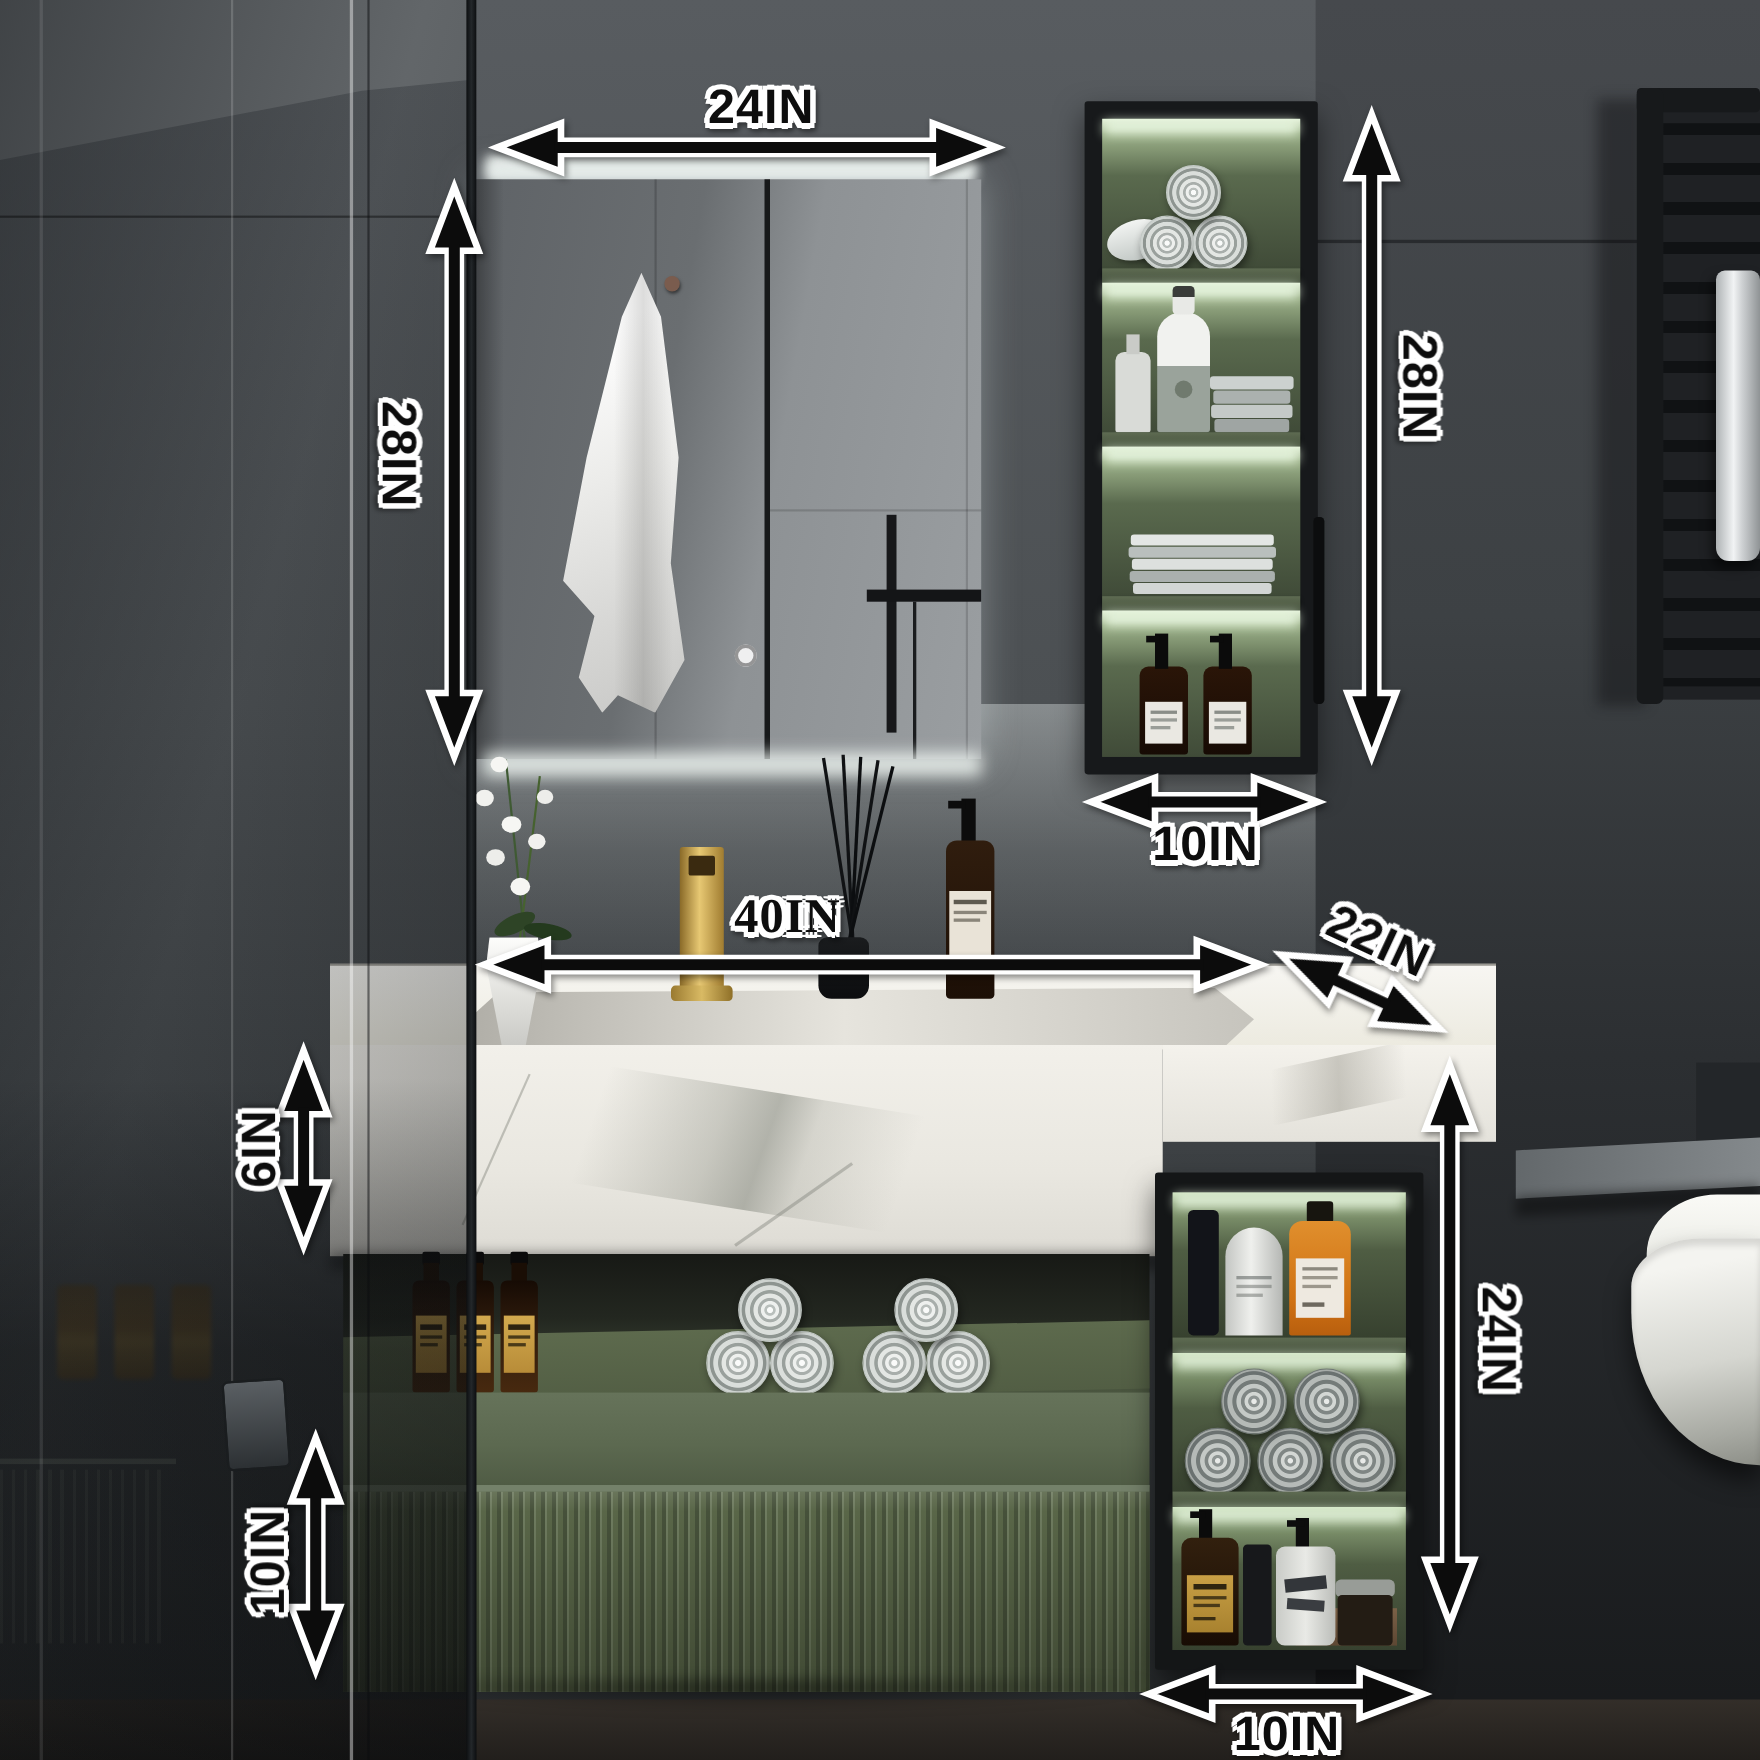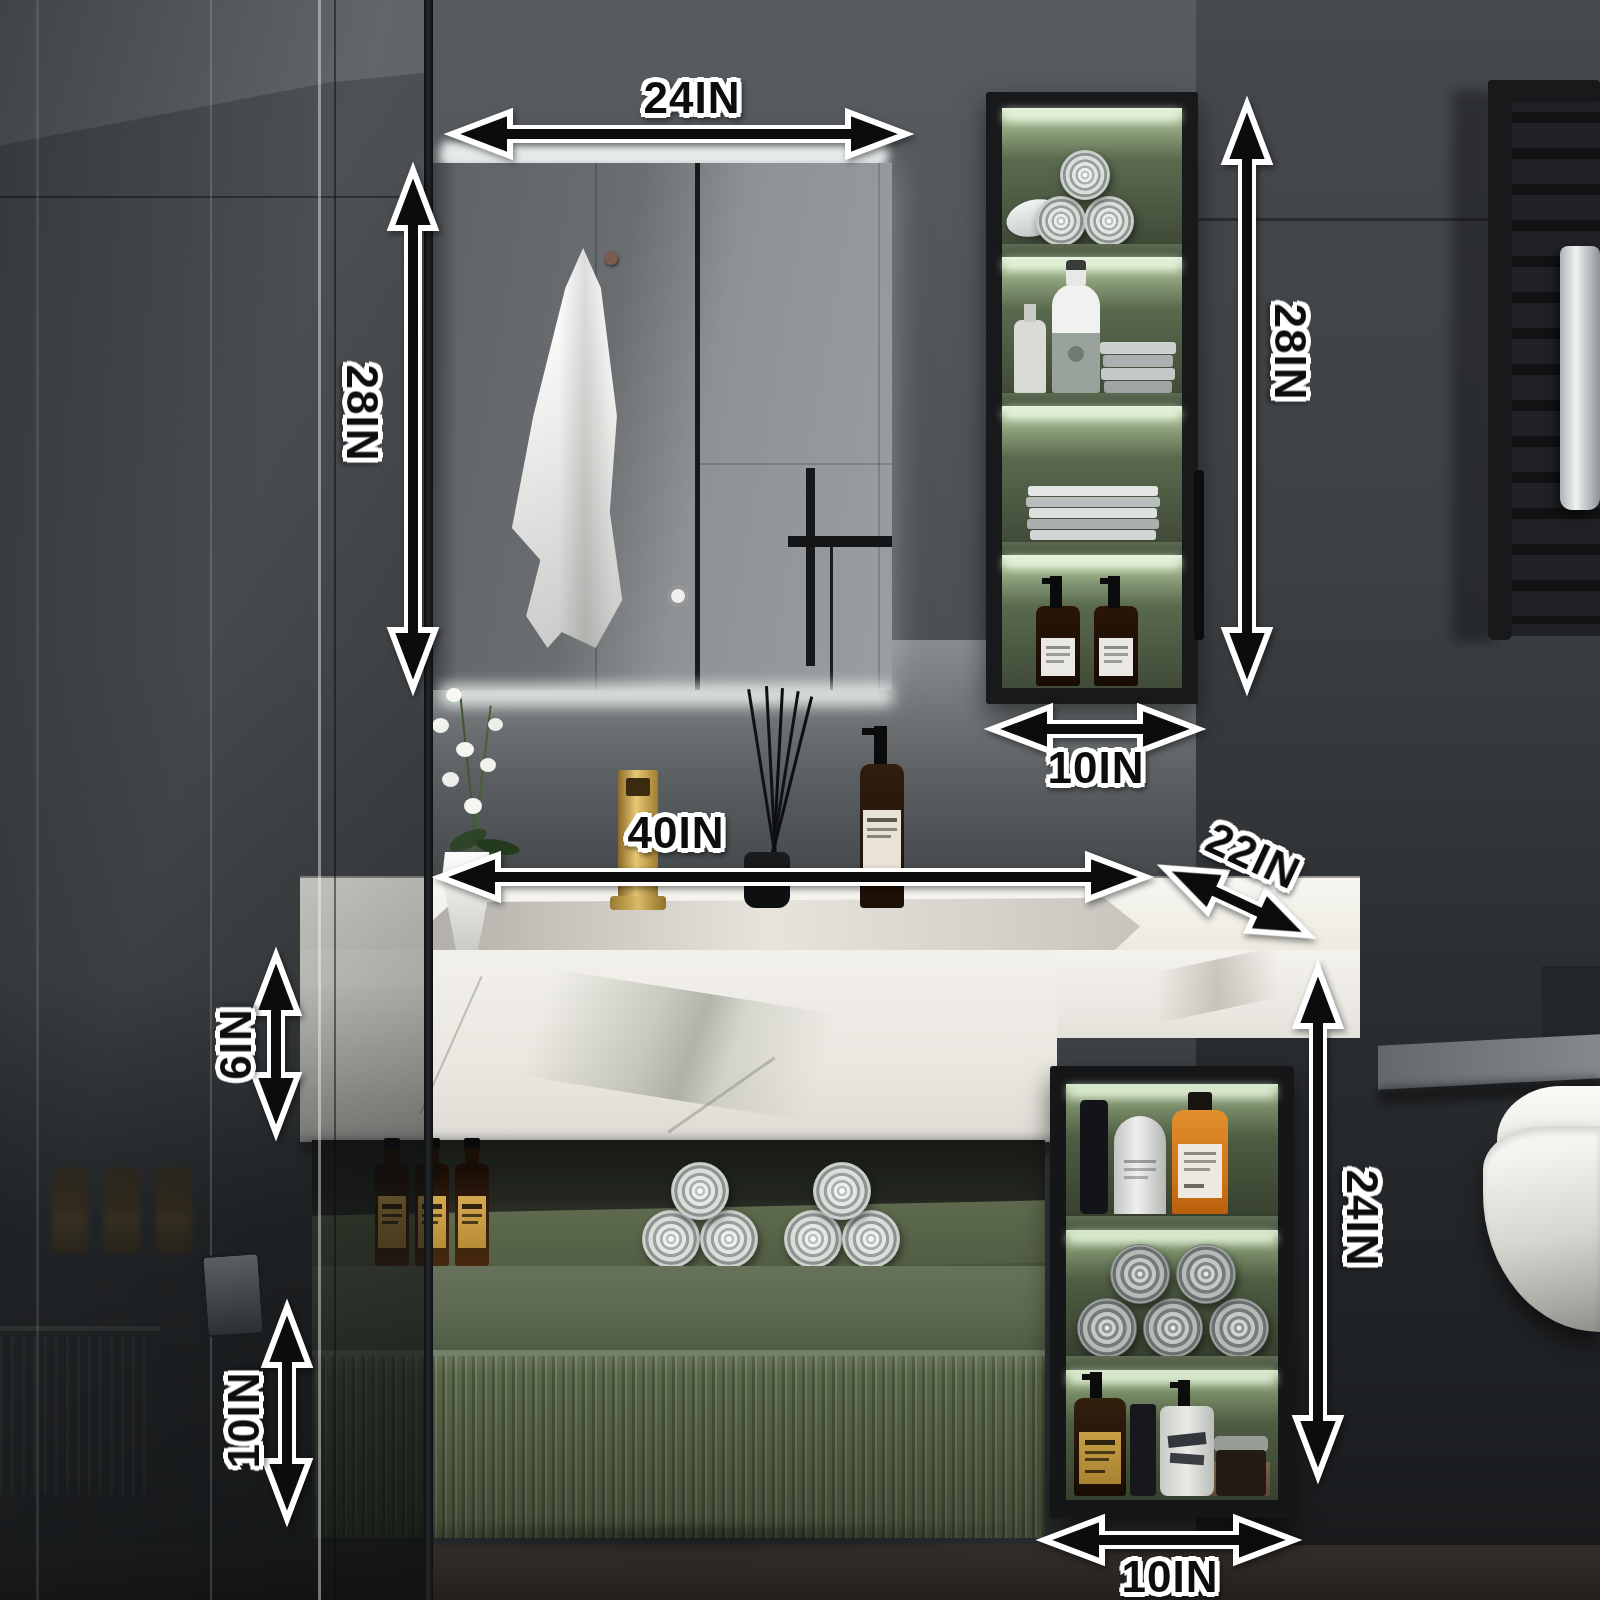--- a/index.html
+++ b/index.html
@@ -315,21 +315,21 @@
     <line class="s" x1="56" y1="28" x2="158" y2="28"></line>
   </svg>
   <div class="lbl" style="left:1096px;top:768px;transform:translate(-50%,-50%);">10IN</div>
 
   <svg class="arw" style="left:436px;top:849px;" width="714" height="56">
     <line class="c" x1="30" y1="28" x2="684" y2="28"></line>
     <polygon points="4,28 62,6 62,50"></polygon>
       <polygon points="710,28 652,6 652,50"></polygon>
     <line class="s" x1="56" y1="28" x2="658" y2="28"></line>
   </svg>
-  <div class="lbl" style="left:676px;top:833px;transform:translate(-50%,-50%);">40IN</div>
+  <div class="lbl" style="left:716px;top:833px;transform:translate(-50%,-50%);font-family:Liberation Serif, serif;">40IN</div>
 
   <svg class="arw" style="left:1158px;top:850px;transform:rotate(25deg);transform-origin:28px 28px;" width="168" height="56">
     <line class="c" x1="30" y1="28" x2="138" y2="28"></line>
     <polygon points="4,28 62,6 62,50"></polygon>
       <polygon points="164,28 106,6 106,50"></polygon>
     <line class="s" x1="56" y1="28" x2="112" y2="28"></line>
   </svg>
   <div class="lbl" style="left:1253px;top:856px;transform:translate(-50%,-50%) rotate(25deg);">22IN</div>
 
   <svg class="arw" style="left:248px;top:951px;" width="56" height="186">

